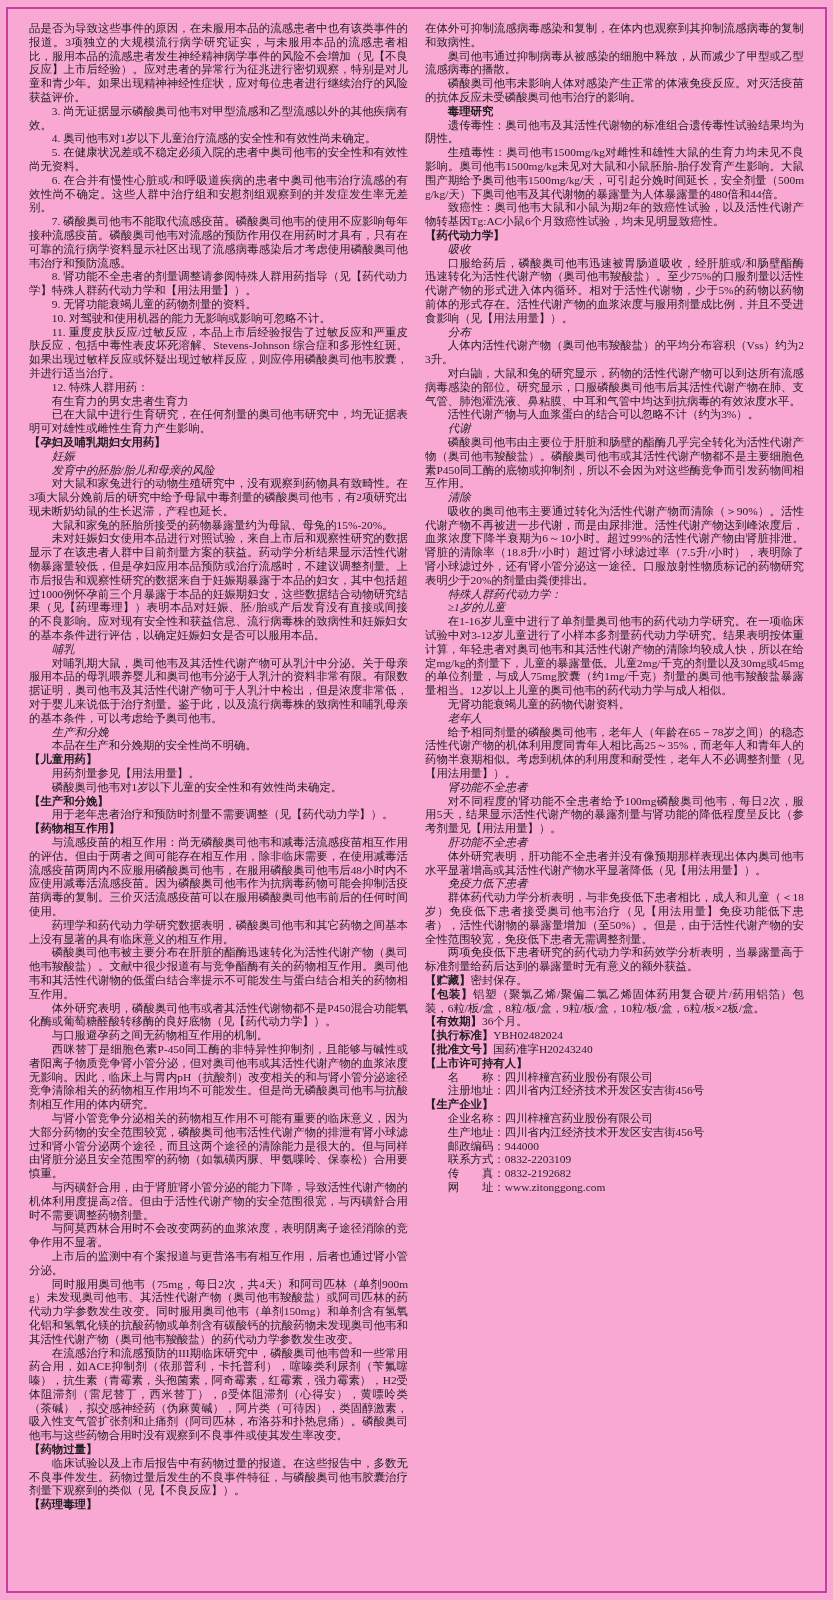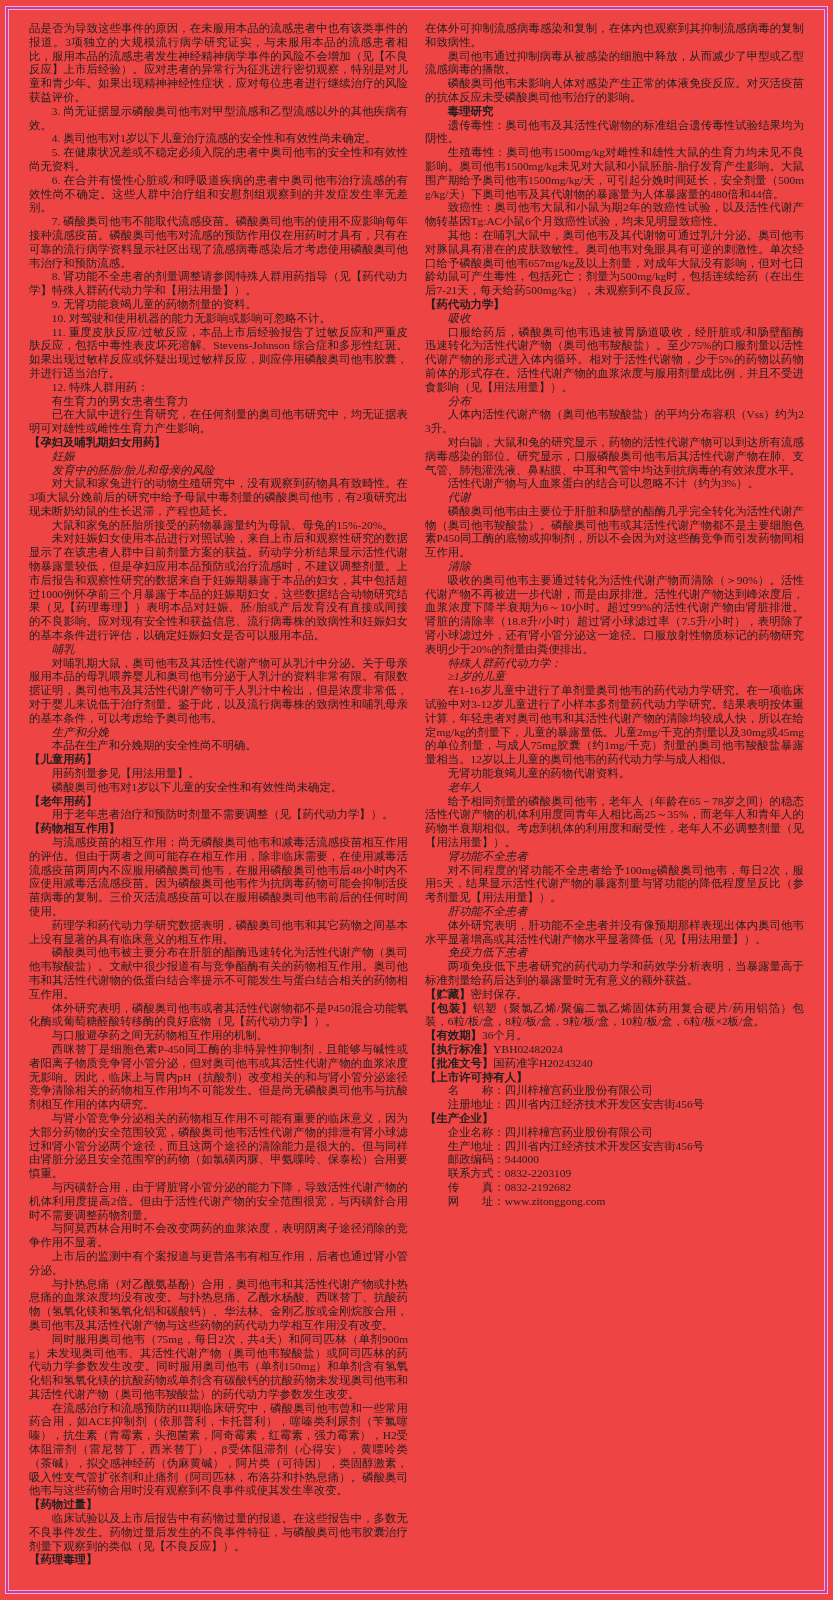--- a/index.html
+++ b/index.html
@@ -1,16 +1,16 @@
 <!DOCTYPE html>
 <html><head>
 <meta charset="utf-8">
 <style>
   html,body{margin:0;padding:0;background:#ffffff;}
-  .sheet{position:relative;width:833px;height:1600px;background:#ef4444;overflow:hidden;
+  .sheet{position:relative;width:833px;height:1600px;background:#f9a8d4;overflow:hidden;
          font-family:"Liberation Serif","DejaVu Serif",serif;}
   .frame-outer{position:absolute;left:5px;top:6px;right:5px;bottom:6px;
          border:1px solid #f2aed9;}
   .frame-mid{position:absolute;inset:0;border:2px solid #d03a9c;}
   .frame-inner{position:absolute;inset:0;border:1px solid #f2aed9;overflow:hidden;}
   .cols{display:flex;gap:17px;padding:12px 20px 10px 20px;}
   .col{flex:1;min-width:0;color:#1f1f1f;font-size:11.4px;line-height:13.8px;
        text-align:justify;overflow:hidden;height:1560px;}
   .col p{margin:0;padding:0;word-break:break-all;}
   .para{text-indent:2em;}
@@ -49,49 +49,47 @@
               <p class="para">对大鼠和家兔进行的动物生殖研究中，没有观察到药物具有致畸性。在3项大鼠分娩前后的研究中给予母鼠中毒剂量的磷酸奥司他韦，有2项研究出现未断奶幼鼠的生长迟滞，产程也延长。</p>
               <p class="para">大鼠和家兔的胚胎所接受的药物暴露量约为母鼠、母兔的15%-20%。</p>
               <p class="para">未对妊娠妇女使用本品进行对照试验，来自上市后和观察性研究的数据显示了在该患者人群中目前剂量方案的获益。药动学分析结果显示活性代谢物暴露量较低，但是孕妇应用本品预防或治疗流感时，不建议调整剂量。上市后报告和观察性研究的数据来自于妊娠期暴露于本品的妇女，其中包括超过1000例怀孕前三个月暴露于本品的妊娠期妇女，这些数据结合动物研究结果（见【药理毒理】）表明本品对妊娠、胚/胎或产后发育没有直接或间接的不良影响。应对现有安全性和获益信息、流行病毒株的致病性和妊娠妇女的基本条件进行评估，以确定妊娠妇女是否可以服用本品。</p>
               <p class="sub">哺乳</p>
               <p class="para">对哺乳期大鼠，奥司他韦及其活性代谢产物可从乳汁中分泌。关于母亲服用本品的母乳喂养婴儿和奥司他韦分泌于人乳汁的资料非常有限。有限数据证明，奥司他韦及其活性代谢产物可于人乳汁中检出，但是浓度非常低，对于婴儿来说低于治疗剂量。鉴于此，以及流行病毒株的致病性和哺乳母亲的基本条件，可以考虑给予奥司他韦。</p>
               <p class="sub">生产和分娩</p>
               <p class="para">本品在生产和分娩期的安全性尚不明确。</p>
               <p class="header">【儿童用药】</p>
               <p class="para">用药剂量参见【用法用量】。</p>
               <p class="para">磷酸奥司他韦对1岁以下儿童的安全性和有效性尚未确定。</p>
-              <p class="header">【老年用药】</p>
+              <p class="header">【生产和分娩】</p>
               <p class="para">用于老年患者治疗和预防时剂量不需要调整（见【药代动力学】）。</p>
               <p class="header">【药物相互作用】</p>
               <p class="para">与流感疫苗的相互作用：尚无磷酸奥司他韦和减毒活流感疫苗相互作用的评估。但由于两者之间可能存在相互作用，除非临床需要，在使用减毒活流感疫苗两周内不应服用磷酸奥司他韦，在服用磷酸奥司他韦后48小时内不应使用减毒活流感疫苗。因为磷酸奥司他韦作为抗病毒药物可能会抑制活疫苗病毒的复制。三价灭活流感疫苗可以在服用磷酸奥司他韦前后的任何时间使用。</p>
               <p class="para">药理学和药代动力学研究数据表明，磷酸奥司他韦和其它药物之间基本上没有显著的具有临床意义的相互作用。</p>
               <p class="para">磷酸奥司他韦被主要分布在肝脏的酯酶迅速转化为活性代谢产物（奥司他韦羧酸盐）。文献中很少报道有与竞争酯酶有关的药物相互作用。奥司他韦和其活性代谢物的低蛋白结合率提示不可能发生与蛋白结合相关的药物相互作用。</p>
               <p class="para">体外研究表明，磷酸奥司他韦或者其活性代谢物都不是P450混合功能氧化酶或葡萄糖醛酸转移酶的良好底物（见【药代动力学】）。</p>
               <p class="para">与口服避孕药之间无药物相互作用的机制。</p>
               <p class="para">西咪替丁是细胞色素P-450同工酶的非特异性抑制剂，且能够与碱性或者阳离子物质竞争肾小管分泌，但对奥司他韦或其活性代谢产物的血浆浓度无影响。因此，临床上与胃内pH（抗酸剂）改变相关的和与肾小管分泌途径竞争清除相关的药物相互作用均不可能发生。但是尚无磷酸奥司他韦与抗酸剂相互作用的体内研究。</p>
               <p class="para">与肾小管竞争分泌相关的药物相互作用不可能有重要的临床意义，因为大部分药物的安全范围较宽，磷酸奥司他韦活性代谢产物的排泄有肾小球滤过和肾小管分泌两个途径，而且这两个途径的清除能力是很大的。但与同样由肾脏分泌且安全范围窄的药物（如氯磺丙脲、甲氨喋呤、保泰松）合用要慎重。</p>
               <p class="para">与丙磺舒合用，由于肾脏肾小管分泌的能力下降，导致活性代谢产物的机体利用度提高2倍。但由于活性代谢产物的安全范围很宽，与丙磺舒合用时不需要调整药物剂量。</p>
               <p class="para">与阿莫西林合用时不会改变两药的血浆浓度，表明阴离子途径消除的竞争作用不显著。</p>
               <p class="para">上市后的监测中有个案报道与更昔洛韦有相互作用，后者也通过肾小管分泌。</p>
-              <p class="para">与扑热息痛（对乙酰氨基酚）合用，奥司他韦和其活性代谢产物或扑热息痛的血浆浓度均没有改变。与扑热息痛、乙酰水杨酸、西咪替丁、抗酸药物（氢氧化镁和氢氧化铝和碳酸钙）、华法林、金刚乙胺或金刚烷胺合用，奥司他韦及其活性代谢产物与这些药物的药代动力学相互作用没有改变。</p>
               <p class="para">同时服用奥司他韦（75mg，每日2次，共4天）和阿司匹林（单剂900mg）未发现奥司他韦、其活性代谢产物（奥司他韦羧酸盐）或阿司匹林的药代动力学参数发生改变。同时服用奥司他韦（单剂150mg）和单剂含有氢氧化铝和氢氧化镁的抗酸药物或单剂含有碳酸钙的抗酸药物未发现奥司他韦和其活性代谢产物（奥司他韦羧酸盐）的药代动力学参数发生改变。</p>
               <p class="para">在流感治疗和流感预防的III期临床研究中，磷酸奥司他韦曾和一些常用药合用，如ACE抑制剂（依那普利，卡托普利），噻嗪类利尿剂（苄氟噻嗪），抗生素（青霉素，头孢菌素，阿奇霉素，红霉素，强力霉素），H2受体阻滞剂（雷尼替丁，西米替丁），β受体阻滞剂（心得安），黄嘌呤类（茶碱），拟交感神经药（伪麻黄碱），阿片类（可待因），类固醇激素，吸入性支气管扩张剂和止痛剂（阿司匹林，布洛芬和扑热息痛）。磷酸奥司他韦与这些药物合用时没有观察到不良事件或使其发生率改变。</p>
               <p class="header">【药物过量】</p>
               <p class="para">临床试验以及上市后报告中有药物过量的报道。在这些报告中，多数无不良事件发生。药物过量后发生的不良事件特征，与磷酸奥司他韦胶囊治疗剂量下观察到的类似（见【不良反应】）。</p>
               <p class="header">【药理毒理】</p>
             </div>
           <div class="col">
               <p class="cont">在体外可抑制流感病毒感染和复制，在体内也观察到其抑制流感病毒的复制和致病性。</p>
               <p class="para">奥司他韦通过抑制病毒从被感染的细胞中释放，从而减少了甲型或乙型流感病毒的播散。</p>
               <p class="para">磷酸奥司他韦未影响人体对感染产生正常的体液免疫反应。对灭活疫苗的抗体反应未受磷酸奥司他韦治疗的影响。</p>
               <p class="subbold">毒理研究</p>
               <p class="para">遗传毒性：奥司他韦及其活性代谢物的标准组合遗传毒性试验结果均为阴性。</p>
               <p class="para">生殖毒性：奥司他韦1500mg/kg对雌性和雄性大鼠的生育力均未见不良影响。奥司他韦1500mg/kg未见对大鼠和小鼠胚胎-胎仔发育产生影响。大鼠围产期给予奥司他韦1500mg/kg/天，可引起分娩时间延长，安全剂量（500mg/kg/天）下奥司他韦及其代谢物的暴露量为人体暴露量的480倍和44倍。</p>
               <p class="para">致癌性：奥司他韦大鼠和小鼠为期2年的致癌性试验，以及活性代谢产物转基因Tg:AC小鼠6个月致癌性试验，均未见明显致癌性。</p>
-              <p class="para">其他：在哺乳大鼠中，奥司他韦及其代谢物可通过乳汁分泌。奥司他韦对豚鼠具有潜在的皮肤致敏性。奥司他韦对兔眼具有可逆的刺激性。单次经口给予磷酸奥司他韦657mg/kg及以上剂量，对成年大鼠没有影响，但对七日龄幼鼠可产生毒性，包括死亡；剂量为500mg/kg时，包括连续给药（在出生后7-21天，每天给药500mg/kg），未观察到不良反应。</p>
               <p class="header">【药代动力学】</p>
               <p class="sub">吸收</p>
               <p class="para">口服给药后，磷酸奥司他韦迅速被胃肠道吸收，经肝脏或/和肠壁酯酶迅速转化为活性代谢产物（奥司他韦羧酸盐）。至少75%的口服剂量以活性代谢产物的形式进入体内循环。相对于活性代谢物，少于5%的药物以药物前体的形式存在。活性代谢产物的血浆浓度与服用剂量成比例，并且不受进食影响（见【用法用量】）。</p>
               <p class="sub">分布</p>
               <p class="para">人体内活性代谢产物（奥司他韦羧酸盐）的平均分布容积（Vss）约为23升。</p>
               <p class="para">对白鼬，大鼠和兔的研究显示，药物的活性代谢产物可以到达所有流感病毒感染的部位。研究显示，口服磷酸奥司他韦后其活性代谢产物在肺、支气管、肺泡灌洗液、鼻粘膜、中耳和气管中均达到抗病毒的有效浓度水平。</p>
               <p class="para">活性代谢产物与人血浆蛋白的结合可以忽略不计（约为3%）。</p>
               <p class="sub">代谢</p>
               <p class="para">磷酸奥司他韦由主要位于肝脏和肠壁的酯酶几乎完全转化为活性代谢产物（奥司他韦羧酸盐）。磷酸奥司他韦或其活性代谢产物都不是主要细胞色素P450同工酶的底物或抑制剂，所以不会因为对这些酶竞争而引发药物间相互作用。</p>
               <p class="sub">清除</p>
@@ -100,20 +98,21 @@
               <p class="sub">≥1岁的儿童</p>
               <p class="para">在1-16岁儿童中进行了单剂量奥司他韦的药代动力学研究。在一项临床试验中对3-12岁儿童进行了小样本多剂量药代动力学研究。结果表明按体重计算，年轻患者对奥司他韦和其活性代谢产物的清除均较成人快，所以在给定mg/kg的剂量下，儿童的暴露量低。儿童2mg/千克的剂量以及30mg或45mg的单位剂量，与成人75mg胶囊（约1mg/千克）剂量的奥司他韦羧酸盐暴露量相当。12岁以上儿童的奥司他韦的药代动力学与成人相似。</p>
               <p class="para">无肾功能衰竭儿童的药物代谢资料。</p>
               <p class="sub">老年人</p>
               <p class="para">给予相同剂量的磷酸奥司他韦，老年人（年龄在65－78岁之间）的稳态活性代谢产物的机体利用度同青年人相比高25～35%，而老年人和青年人的药物半衰期相似。考虑到机体的利用度和耐受性，老年人不必调整剂量（见【用法用量】）。</p>
               <p class="sub">肾功能不全患者</p>
               <p class="para">对不同程度的肾功能不全患者给予100mg磷酸奥司他韦，每日2次，服用5天，结果显示活性代谢产物的暴露剂量与肾功能的降低程度呈反比（参考剂量见【用法用量】）。</p>
               <p class="sub">肝功能不全患者</p>
               <p class="para">体外研究表明，肝功能不全患者并没有像预期那样表现出体内奥司他韦水平显著增高或其活性代谢产物水平显著降低（见【用法用量】）。</p>
               <p class="sub">免疫力低下患者</p>
+              <p class="para">群体药代动力学分析表明，与非免疫低下患者相比，成人和儿童（＜18岁）免疫低下患者接受奥司他韦治疗（见【用法用量】免疫功能低下患者），活性代谢物的暴露量增加（至50%）。但是，由于活性代谢产物的安全性范围较宽，免疫低下患者无需调整剂量。</p>
               <p class="para">两项免疫低下患者研究的药代动力学和药效学分析表明，当暴露量高于标准剂量给药后达到的暴露量时无有意义的额外获益。</p>
               <p class="headmix"><b>【贮藏】</b><span>密封保存。</span></p>
               <p class="headmix"><b>【包装】</b><span>铝塑（聚氯乙烯/聚偏二氯乙烯固体药用复合硬片/药用铝箔）包装，6粒/板/盒，8粒/板/盒，9粒/板/盒，10粒/板/盒，6粒/板×2板/盒。</span></p>
               <p class="headmix"><b>【有效期】</b><span>36个月。</span></p>
               <p class="headmix"><b>【执行标准】</b><span>YBH02482024</span></p>
               <p class="headmix"><b>【批准文号】</b><span>国药准字H20243240</span></p>
               <p class="header">【上市许可持有人】</p>
               <p class="para">名　　称：四川梓橦宫药业股份有限公司</p>
               <p class="para">注册地址：四川省内江经济技术开发区安吉街456号</p>
               <p class="header">【生产企业】</p>

